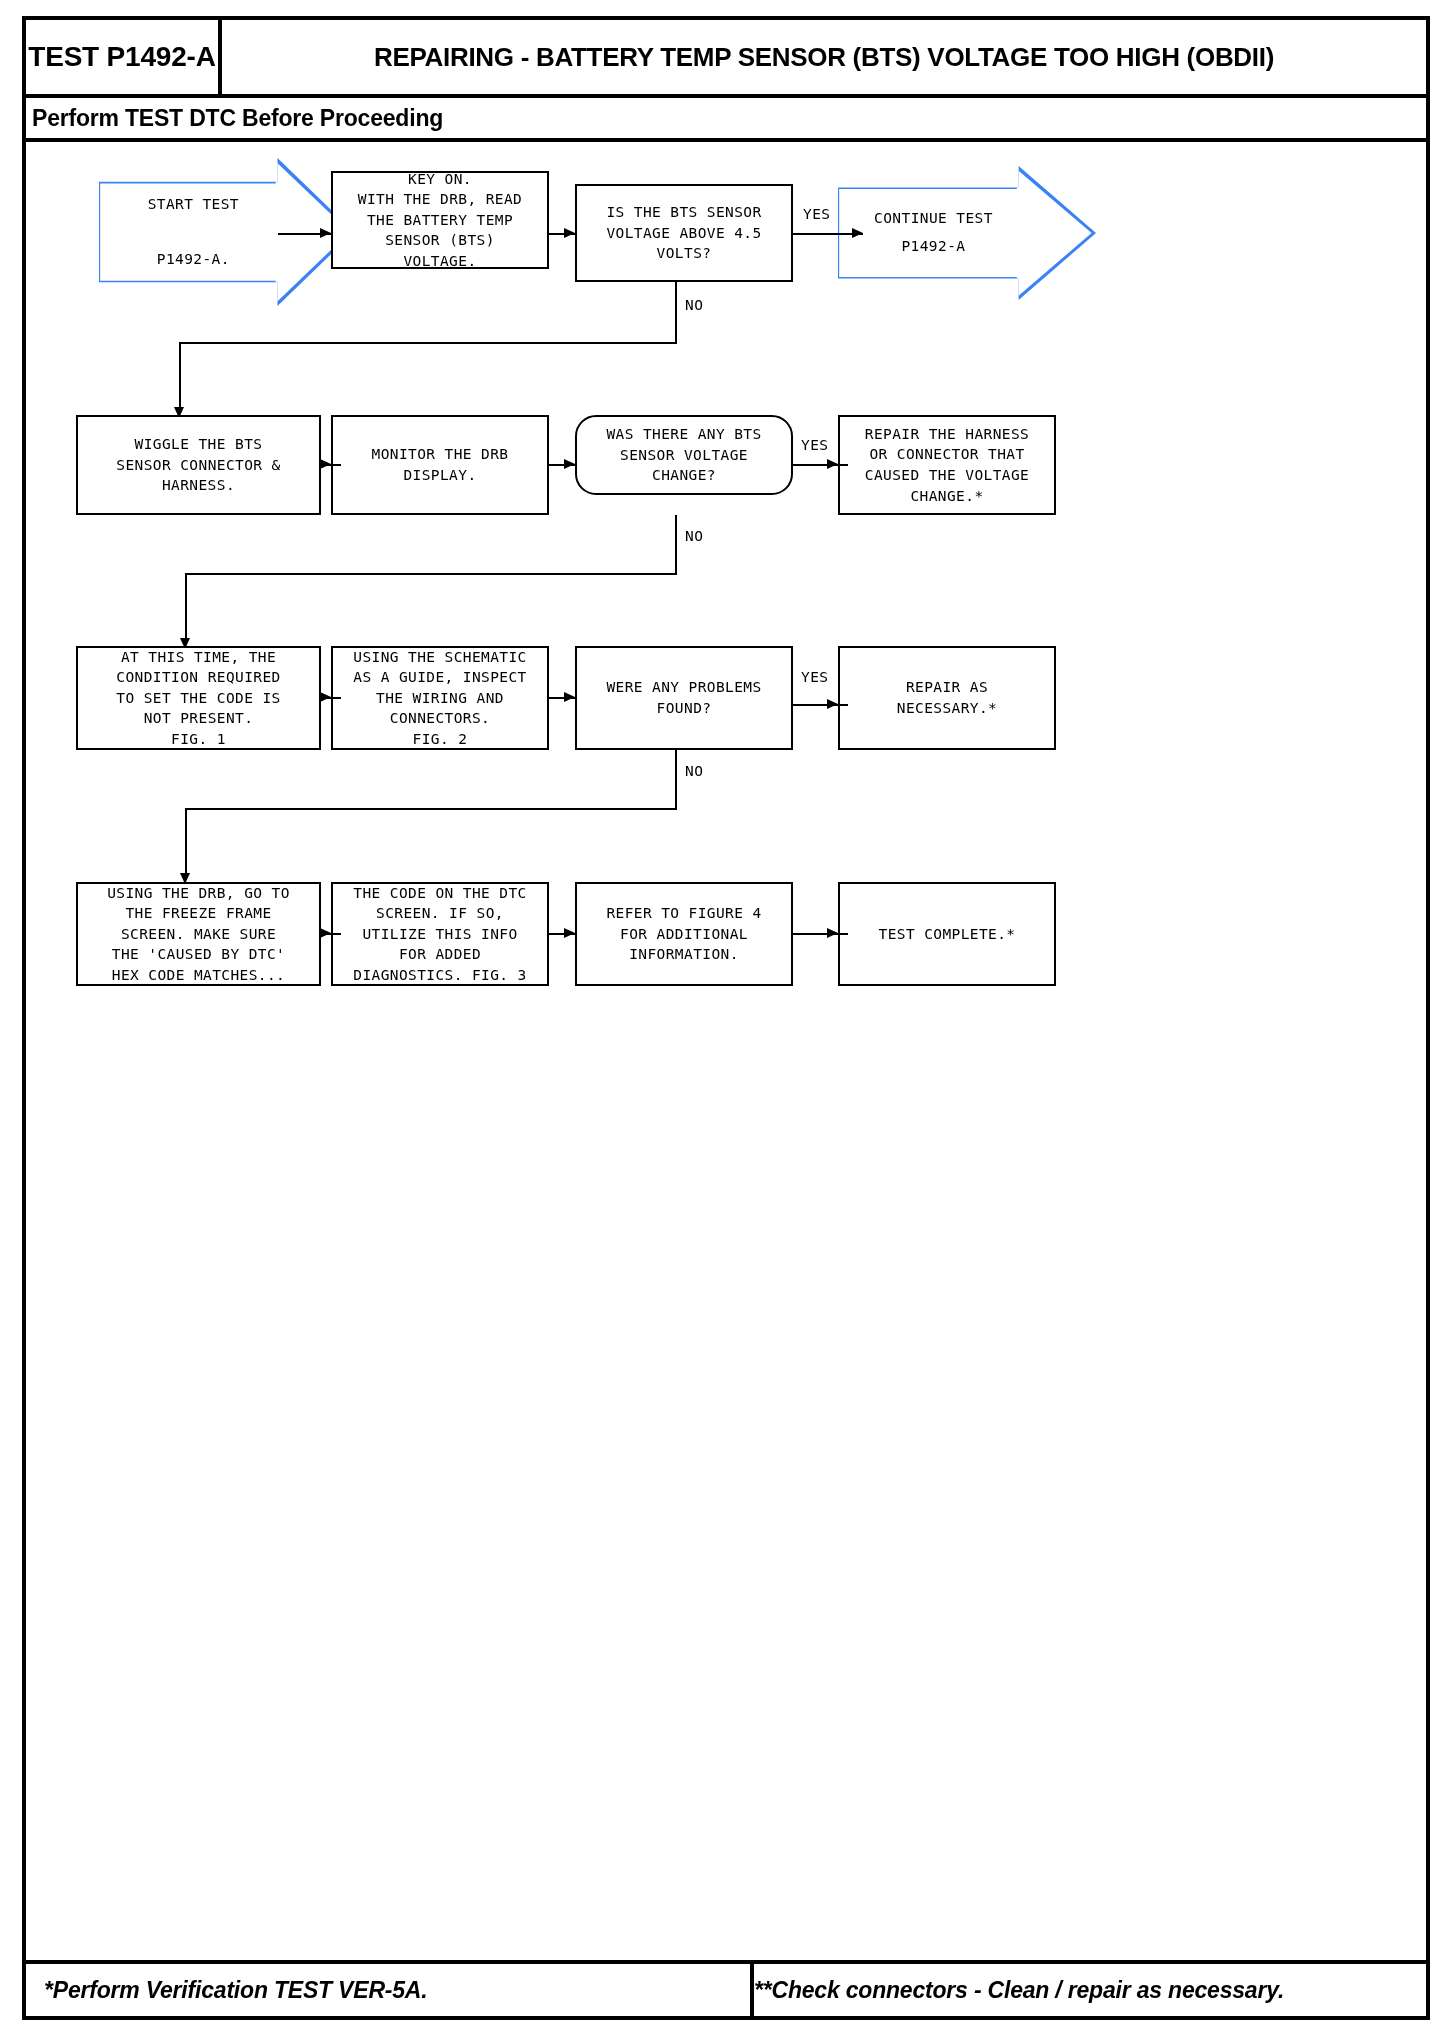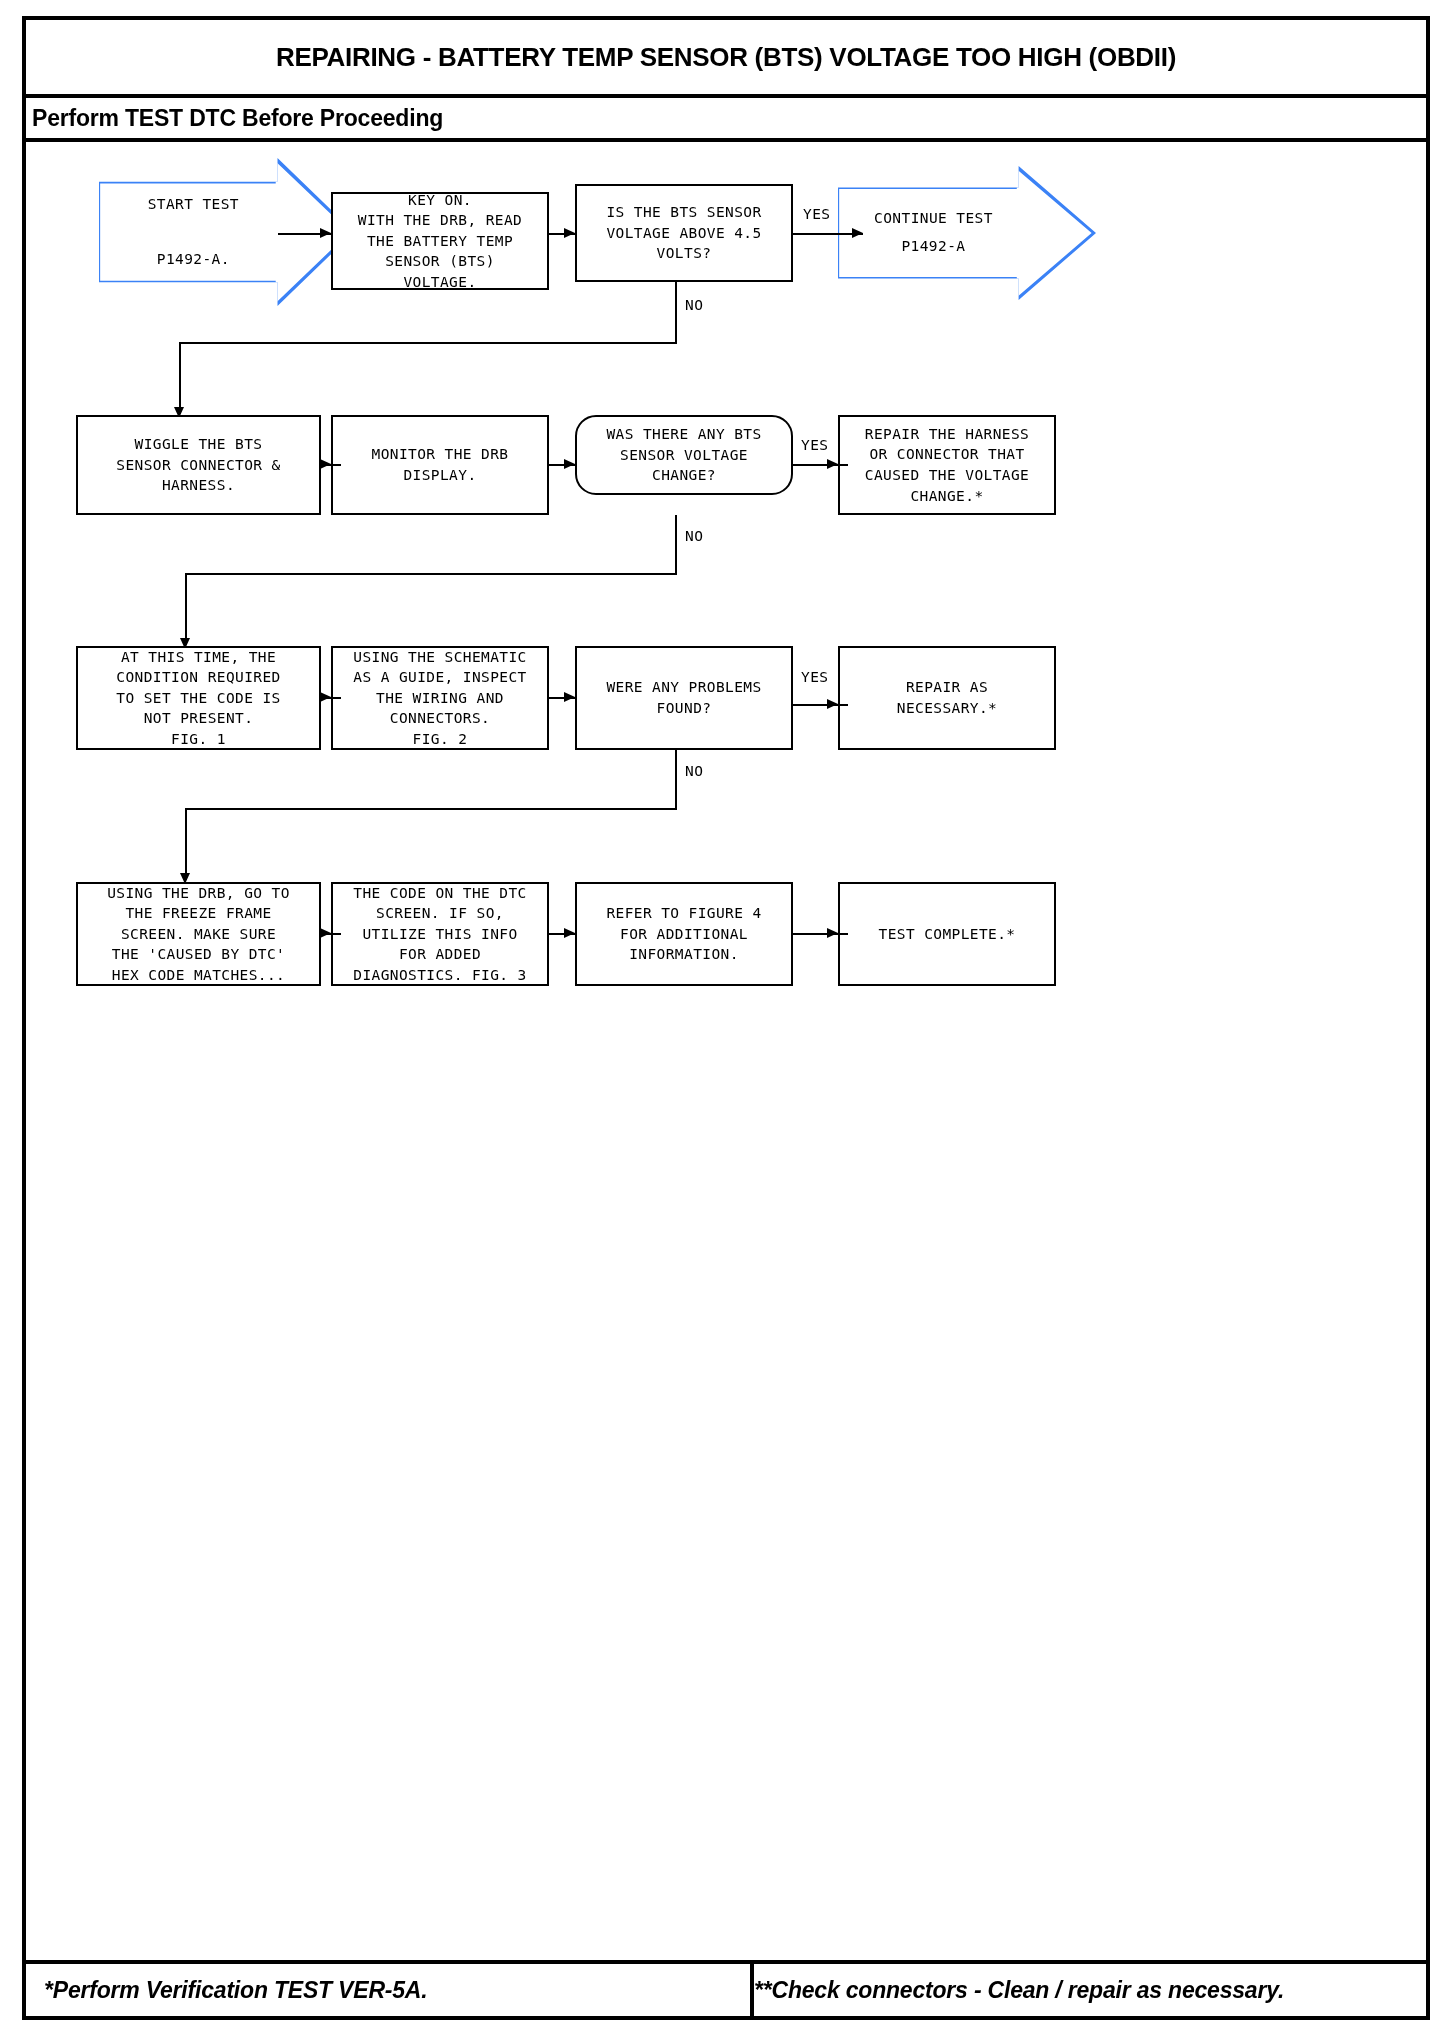--- a/index.html
+++ b/index.html
@@ -206,39 +206,42 @@
     font-style: italic;
     letter-spacing: -0.2px;
   }
 </style>
 </head>
 <body>
 
 <div class="page">
 
   <div class="header">
+    <div class="test-id-cell">
+      <span>TEST P1492-A</span>
+    </div>
     <div class="header-title-cell">
       <span>REPAIRING - BATTERY TEMP SENSOR (BTS) VOLTAGE TOO HIGH (OBDII)</span>
     </div>
   </div>
 
   <div class="subheader">
     <span>Perform TEST DTC Before Proceeding</span>
   </div>
 
   <div class="canvas">
 
     <div class="arrow-node" style="left:73px; top:16px; width:255px; height:148px;">
       <div class="inner"></div>
       <div class="txt">START TEST
 
 P1492-A.</div>
     </div>
 
-    <div class="node" style="left:305px; top:50px; width:218px; height:98px;">
+    <div class="node" style="left:305px; top:29px; width:218px; height:98px;">
       <div class="txt">KEY ON.
 WITH THE DRB, READ
 THE BATTERY TEMP
 SENSOR (BTS)
 VOLTAGE.</div>
     </div>
 
     <div class="node" style="left:549px; top:42px; width:218px; height:98px;">
       <div class="txt">IS THE BTS SENSOR
 VOLTAGE ABOVE 4.5

